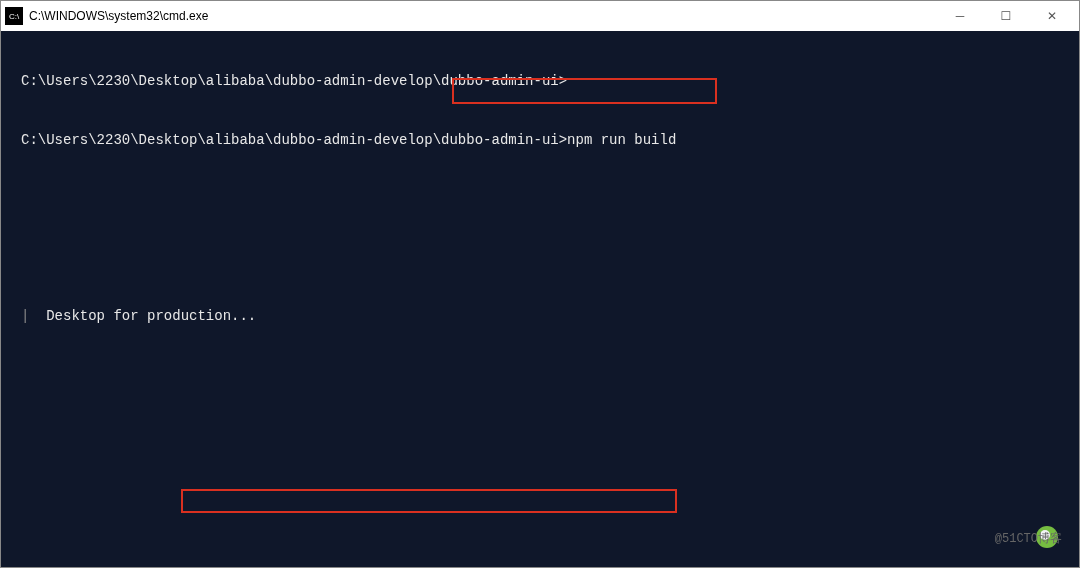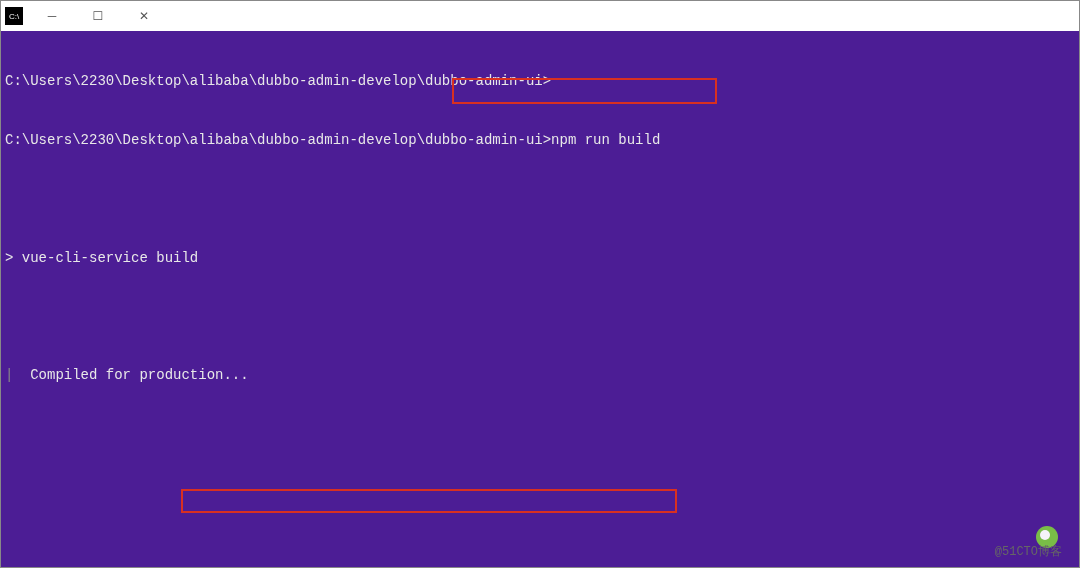--- a/index.html
+++ b/index.html
@@ -50,22 +50,22 @@
   width: 46px;
   height: 100%;
   display: flex;
   align-items: center;
   justify-content: center;
   color: #555;
   font-family: sans-serif;
 }
 .terminal {
   flex: 1;
-  background: #4c1d95;
-  padding: 2px 4px;
+  background: #0f172a;
+  padding: 2px 20px;
   line-height: 1.4;
   font-size: 14px;
   white-space: pre;
   overflow: hidden;
   position: relative;
 }
 .row { white-space: pre; }
 .white { color: #e8e8e8; }
 .green { color: #33d933; }
 .bg-green { background: #29b52e; color: #000; padding: 0 2px; }
@@ -112,45 +112,45 @@
   width: 10px;
   height: 10px;
   background: #fff;
   border-radius: 50%;
   left: 4px;
   top: 4px;
 }
 .watermark-sub {
   position: absolute;
   right: 18px;
-  bottom: 8px;
+  bottom: 21px;
   color: #666;
   font-size: 12px;
 }
 </style>
 </head>
 <body>
 
 <div class="window">
   <div class="titlebar">
     <div class="titlebar-icon">C:\</div>
+    <div class="titlebar-text">C:\WINDOWS\system32\cmd.exe</div>
     <div class="win-controls">
       <div class="win-btn">─</div>
       <div class="win-btn">☐</div>
       <div class="win-btn">✕</div>
     </div>
   </div>
 
   <div class="terminal">
     <div class="row"><span class="white">C:\Users\2230\Desktop\alibaba\dubbo-admin-develop\dubbo-admin-ui&gt;</span></div>
     <div class="row"><span class="white">C:\Users\2230\Desktop\alibaba\dubbo-admin-develop\dubbo-admin-ui&gt;</span><span class="white">npm run build</span></div>
     <div class="row">&nbsp;</div>
-    <div class="row white">&gt; vue-cli-service build</div>
     <div class="row">&nbsp;</div>
-    <div class="row"><span class="divider">|</span><span class="white">  Compiled for production...</span></div>
+    <div class="row"><span class="divider">|</span><span class="white">  Desktop for production...</span></div>
     <div class="row">&nbsp;</div>
     
 
     
 
     
     
     
     
     

